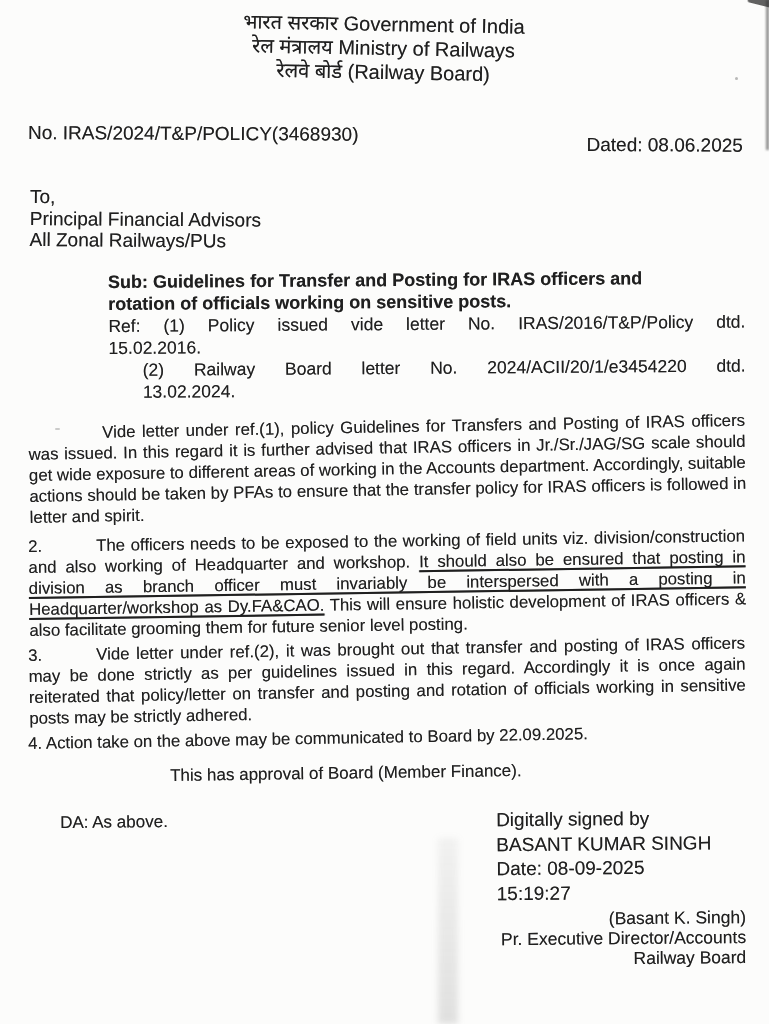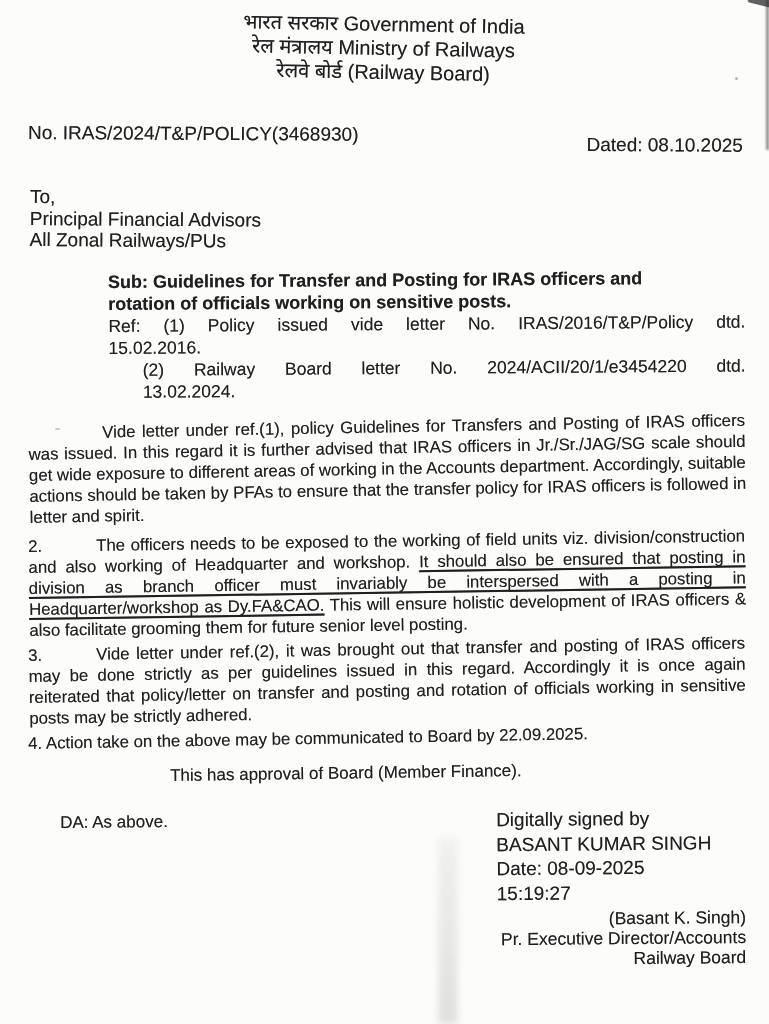--- a/index.html
+++ b/index.html
@@ -93,21 +93,21 @@
   <div class="artifact speck2"></div>
 
   <header class="letterhead">
     <div>भारत सरकार Government of India</div>
     <div>रेल मंत्रालय Ministry of Railways</div>
     <div>रेलवे बोर्ड (Railway Board)</div>
   </header>
 
   <div class="ref-row">
     <span>No. IRAS/2024/T&amp;P/POLICY(3468930)</span>
-    <span class="dated">Dated: 08.10.2025</span>
+    <span class="dated">Dated: 08.06.2025</span>
   </div>
 
   <div class="to-block">
     <div>To,</div>
     <div>Principal Financial Advisors</div>
     <div>All Zonal Railways/PUs</div>
   </div>
 
   <div class="sub-block">
     <div class="sub">Sub: Guidelines for Transfer and Posting for IRAS officers and</div>

